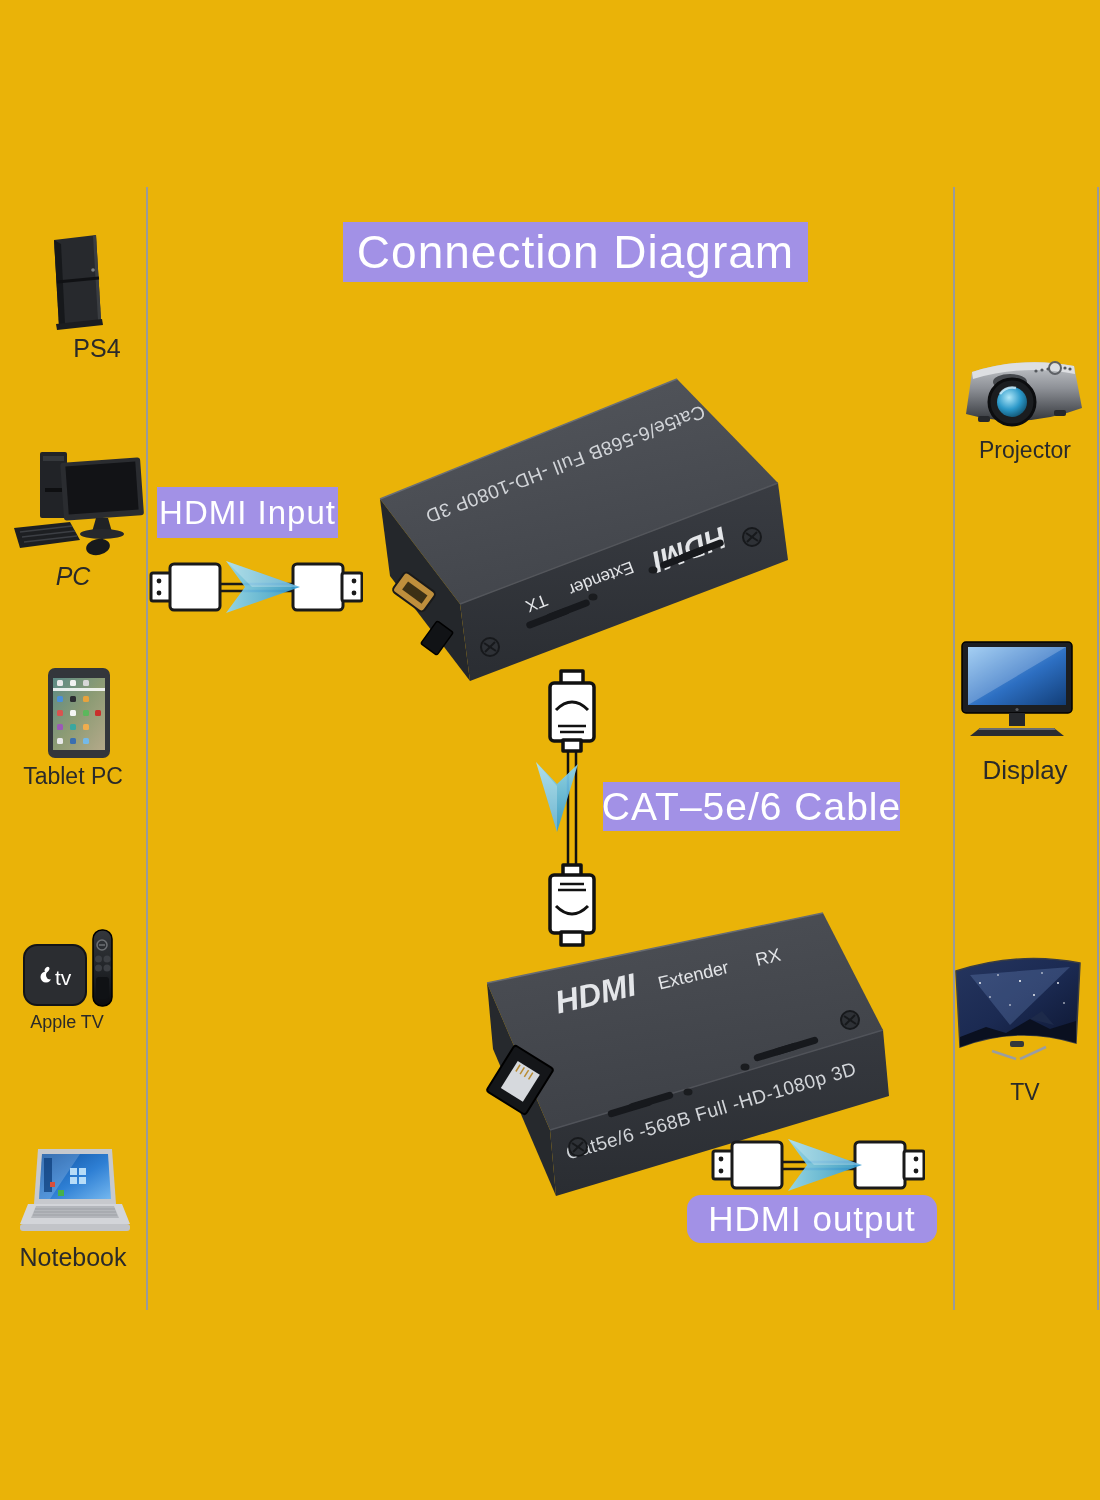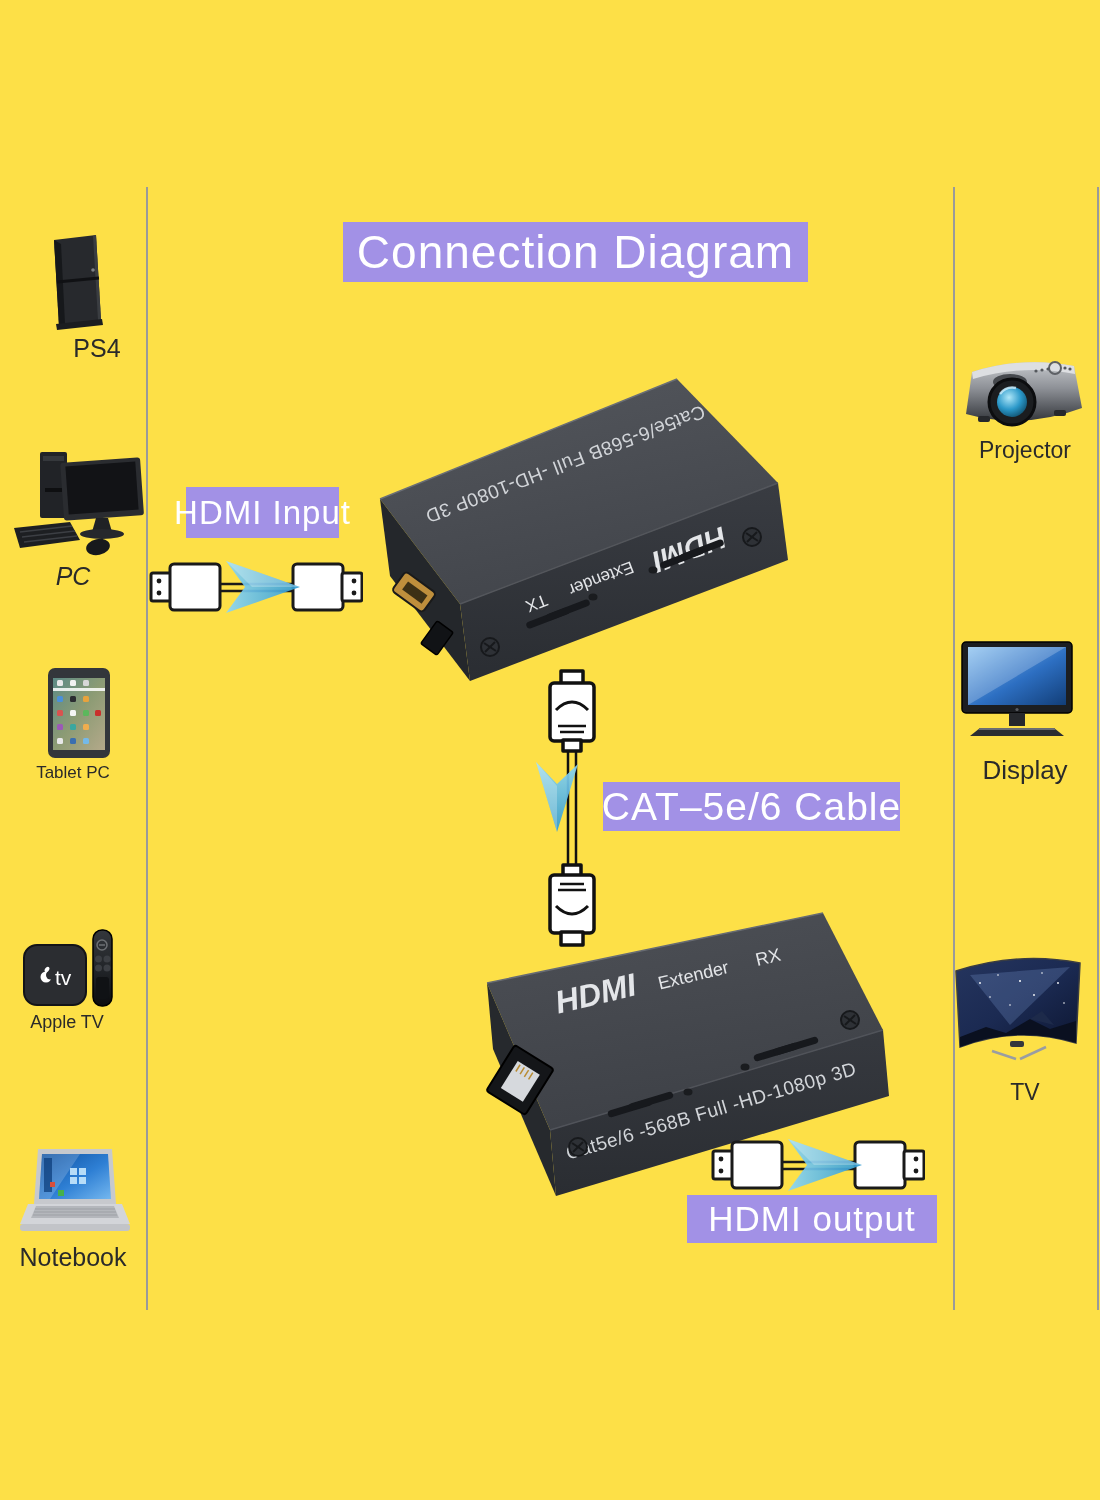--- a/index.html
+++ b/index.html
@@ -1,17 +1,17 @@
 <!DOCTYPE html>
 <html><head>
 <meta charset="utf-8">
 <style>
   html,body{margin:0;padding:0;background:#ffffff;}
   #canvas{
-    position:relative;width:1100px;height:1500px;background:#fde047;overflow:hidden;
+    position:relative;width:1100px;height:1500px;background:#eab308;overflow:hidden;
     font-family:"Liberation Sans",sans-serif;
   }
   .vline{position:absolute;width:2px;background:#9a9a9a;top:187px;height:1123px;}
   .banner{
     position:absolute;background:#a291e6;color:#ffffff;display:flex;
     align-items:center;justify-content:center;white-space:nowrap;letter-spacing:1px;
   }
   .dev-label{
     position:absolute;color:#2a2a2a;font-size:23px;text-align:center;
   }
@@ -84,21 +84,21 @@
       <rect x="37" y="44" width="6" height="6" rx="1.5" fill="#5cb85c"></rect>
       <rect x="49" y="44" width="6" height="6" rx="1.5" fill="#c9302c"></rect>
       <rect x="11" y="58" width="6" height="6" rx="1.5" fill="#9b59b6"></rect>
       <rect x="24" y="58" width="6" height="6" rx="1.5" fill="#3aa7a0"></rect>
       <rect x="37" y="58" width="6" height="6" rx="1.5" fill="#f0ad4e"></rect>
       <rect x="11" y="72" width="6" height="6" rx="1.5" fill="#e8e8e8"></rect>
       <rect x="24" y="72" width="6" height="6" rx="1.5" fill="#3a6fb0"></rect>
       <rect x="37" y="72" width="6" height="6" rx="1.5" fill="#74b9e8"></rect>
     </g>
   </svg>
-  <div class="dev-label" style="left:0;top:763px;width:146px;font-size:17px;">Tablet PC</div>
+  <div class="dev-label" style="left:0;top:763px;width:146px;font-size:23px;">Tablet PC</div>
 
   <svg class="abs" style="left:22px;top:925px" width="100" height="86" viewBox="0 0 100 86">
     <defs>
       <linearGradient id="atvRem" x1="0" y1="0" x2="0" y2="1">
         <stop offset="0" stop-color="#34373c"></stop>
         <stop offset="0.55" stop-color="#202327"></stop>
         <stop offset="1" stop-color="#0b0c0e"></stop>
       </linearGradient>
     </defs>
     <rect x="2" y="20" width="62" height="60" rx="13" fill="#2b2d31" stroke="#131417" stroke-width="2"></rect>
@@ -325,21 +325,21 @@
     <g>
       <circle cx="143" cy="252" r="9" fill="#2e3136" stroke="#17191c" stroke-width="2"></circle>
       <line x1="137" y1="248" x2="149" y2="256" stroke="#17191c" stroke-width="2"></line>
       <line x1="148" y1="247" x2="138" y2="257" stroke="#17191c" stroke-width="2"></line>
       <circle cx="415" cy="125" r="9" fill="#2e3136" stroke="#17191c" stroke-width="2"></circle>
       <line x1="409" y1="121" x2="421" y2="129" stroke="#17191c" stroke-width="2"></line>
       <line x1="420" y1="120" x2="410" y2="130" stroke="#17191c" stroke-width="2"></line>
     </g>
   </svg>
 
-  <div class="banner" style="left:157px;top:487px;width:153px;height:51px;font-size:33px;margin-left:29px;">
+  <div class="banner" style="left:157px;top:487px;width:181px;height:51px;font-size:33px;">
     <span>HDMI Input</span>
   </div>
 
   <svg class="abs" style="left:148px;top:556px" width="215" height="62" viewBox="0 0 215 62">
     <defs>
       <linearGradient id="arrB1" x1="0" y1="0" x2="1" y2="0">
         <stop offset="0" stop-color="#8ed7f4"></stop>
         <stop offset="1" stop-color="#2e9ad2"></stop>
       </linearGradient>
     </defs>
@@ -408,17 +408,17 @@
         <circle cx="11" cy="37" r="2.4"></circle>
       <circle cx="206" cy="25" r="2.4"></circle>
         <circle cx="206" cy="37" r="2.4"></circle>
     </g>
     <line x1="72" y1="28" x2="145" y2="28" stroke="#1a1a1a" stroke-width="2.5"></line>
     <line x1="72" y1="35" x2="145" y2="35" stroke="#1a1a1a" stroke-width="2.5"></line>
     <polygon points="78,5 152,31 78,57 97,31" fill="url(#arrB1)" opacity="0.92"></polygon>
     <polygon points="78,5 152,31 104,31" fill="#ffffff" opacity="0.25"></polygon>
   </svg>
 
-  <div class="banner" style="left:687px;top:1195px;width:250px;height:48px;font-size:35px;">
+  <div class="banner" style="left:687px;top:1195px;width:250px;height:48px;font-size:35px;border-radius:14px;">
     <span>HDMI output</span>
   </div>
 
 </div>
 
 </body></html>

